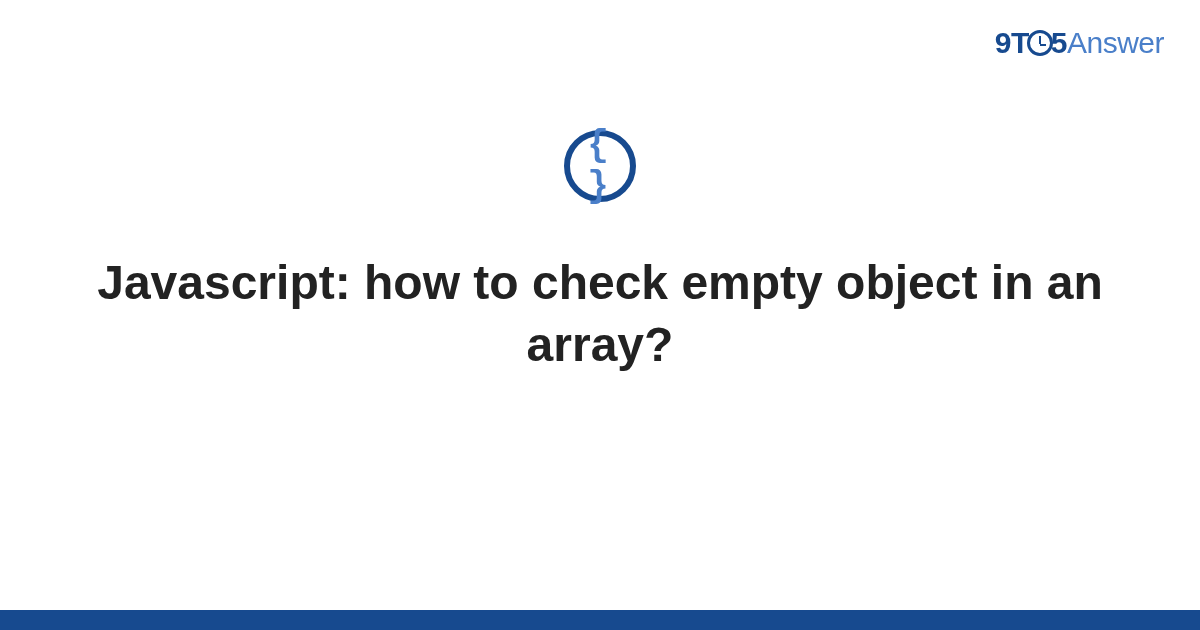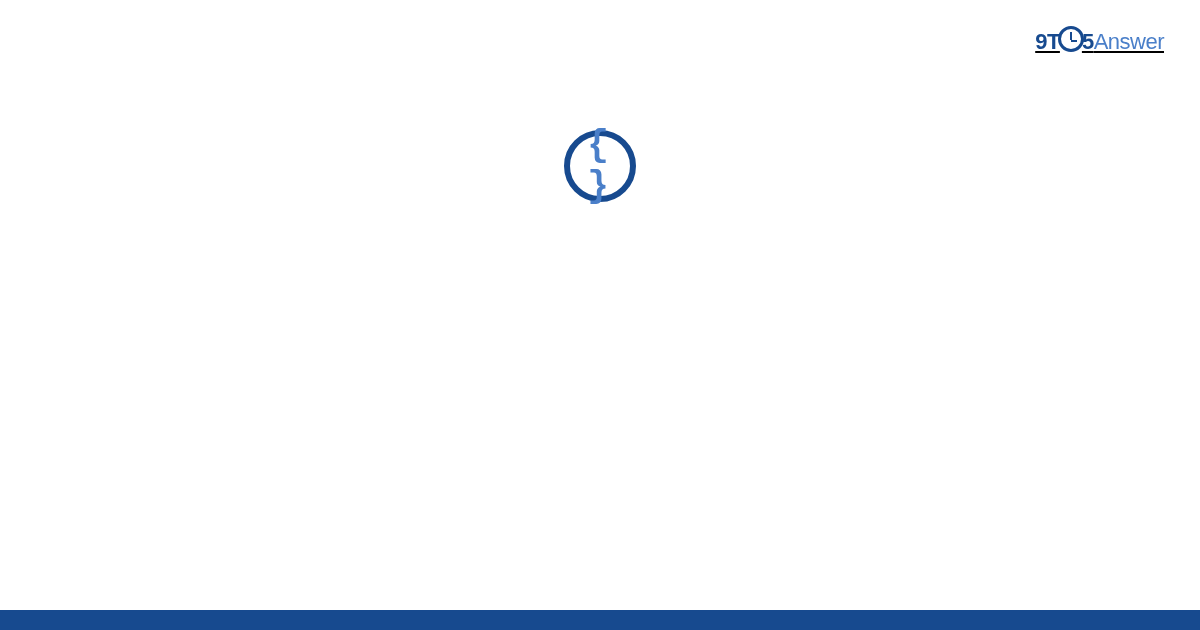--- a/index.html
+++ b/index.html
@@ -12,24 +12,23 @@
       width: 1200px;
       height: 630px;
       background: #ffffff;
       position: relative;
       overflow: hidden;
     }
     .logo {
       position: absolute;
       top: 26px;
       right: 36px;
-      font-size: 22px;
+      font-size: 30px;
       font-weight: bold;
       letter-spacing: -0.5px;
-      text-decoration: underline;
     }
     .logo-9t {
       color: #174a8f;
     }
     .logo-clock {
       display: inline-flex;
       align-items: center;
       justify-content: center;
       width: 26px;
       height: 26px;
@@ -110,15 +109,16 @@
 <body>
 
 <div class="logo">
   <span class="logo-9t">9T</span><span class="logo-clock"></span><span class="logo-5">5</span><span class="logo-answer">Answer</span>
 </div>
 
 <div class="center-content">
   <div class="icon-circle">
     <span class="braces">{ }</span>
   </div>
+  <h1 class="title">Javascript: how to check empty object in an array?</h1>
 </div>
 
 <div class="footer-bar"></div>
 
 </body></html>

